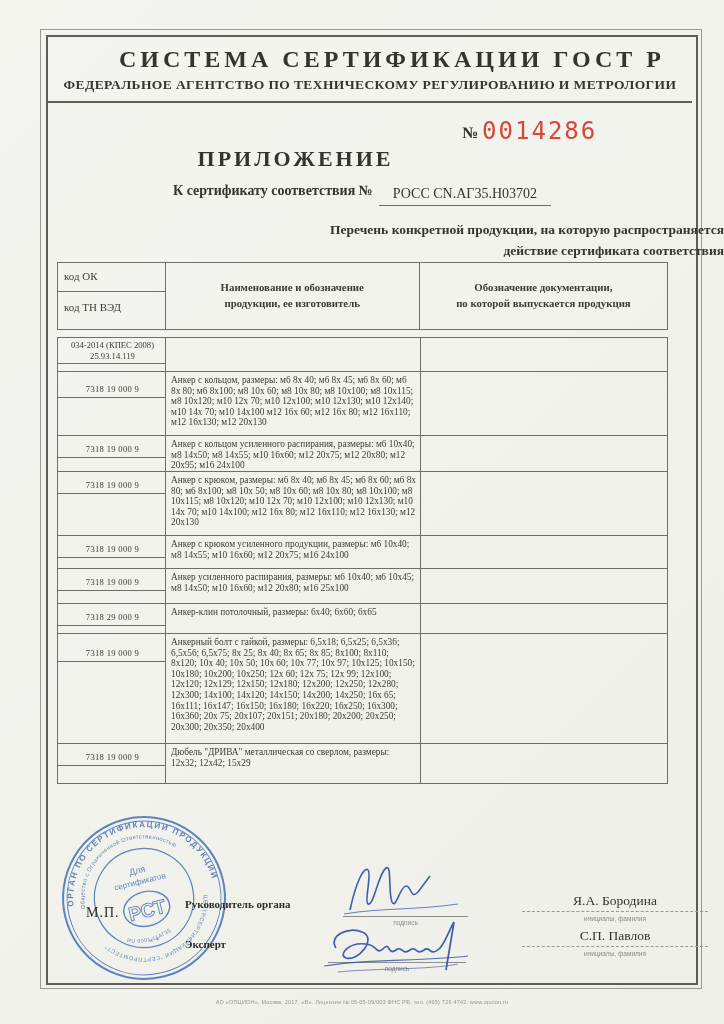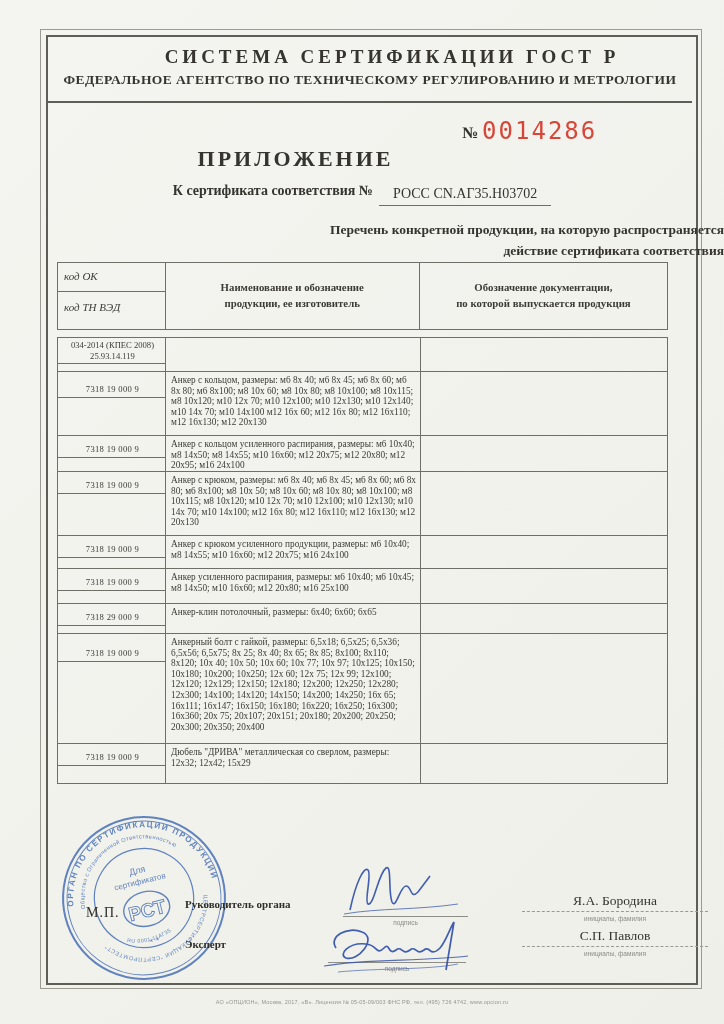--- a/index.html
+++ b/index.html
@@ -4,31 +4,31 @@
 <style>
   html,body{margin:0;padding:0;background:#b9bbb6;}
   .sheet{
     position:relative;width:724px;height:1024px;
     background:linear-gradient(135deg,#f4f5f0 0%,#f1f2ec 55%,#edefe8 100%);
     font-family:"Liberation Serif",serif;color:#3c3b36;overflow:hidden;
   }
   .frame-outer{position:absolute;left:40px;top:29px;width:660px;height:958px;border:1px solid #9b9b93;}
   .frame-inner{position:absolute;left:46px;top:35px;width:648px;height:946px;border:2px solid #5e5e56;}
   .masthead{position:absolute;left:48px;top:37px;width:644px;height:64px;border-bottom:2px solid #5e5e56;text-align:center;}
-  .sys-title{margin-top:9px;font-size:19px;font-weight:bold;letter-spacing:4px;color:#35342f;padding-left:44px;}
+  .sys-title{margin-top:9px;font-size:24px;font-weight:bold;letter-spacing:4px;color:#35342f;padding-left:44px;}
   .agency{margin-top:4px;font-size:13.5px;font-weight:bold;letter-spacing:0.4px;color:#35342f;text-align:center;}
   .number-line{position:absolute;left:462px;top:117px;font-size:16px;font-weight:bold;color:#35342f;}
   .number-red{font-family:"DejaVu Sans Mono",monospace;font-size:24px;font-weight:normal;color:#d6473a;letter-spacing:2px;vertical-align:-1px;}
   .doc-title{position:absolute;left:0;top:146px;width:591px;text-align:center;font-size:22px;font-weight:bold;letter-spacing:3px;color:#35342f;}
   .cert-line{position:absolute;left:0;top:183px;width:724px;text-align:center;font-size:14px;font-weight:bold;color:#35342f;}
   .cert-val{display:inline-block;font-size:14px;font-weight:normal;border-bottom:1px solid #6e6e66;padding:0 14px 3px 14px;margin-left:6px;vertical-align:-3px;}
   .subtitle{position:absolute;left:0;top:220px;width:724px;text-align:right;font-size:13.5px;font-weight:bold;color:#35342f;line-height:1.55;white-space:pre-line;}
   
   .thead{position:absolute;left:57px;top:262px;width:611px;height:68px;border:1px solid #6f6f68;display:flex;box-sizing:border-box;background:transparent;}
-  .h1{width:108px;box-sizing:border-box;border-right:1px solid #6f6f68;display:flex;flex-direction:column;font-style:italic;}
+  .h1{width:108px;box-sizing:border-box;border-right:1px solid #6f6f68;display:flex;flex-direction:column;}
   .h1a{height:29px;box-sizing:border-box;border-bottom:1px solid #6f6f68;font-size:11px;padding:7px 0 0 6px;}
   .h1b{font-size:11px;padding:9px 0 0 6px;}
   .h2{width:255px;box-sizing:border-box;border-right:1px solid #6f6f68;display:flex;align-items:center;justify-content:center;text-align:center;font-size:10.8px;font-weight:bold;white-space:pre-line;line-height:1.45;}
   .h3{width:248px;display:flex;align-items:center;justify-content:center;text-align:center;font-size:10.8px;font-weight:bold;white-space:pre-line;line-height:1.45;}
   .tbody{position:absolute;left:57px;top:337px;width:611px;border:1px solid #6f6f68;box-sizing:border-box;}
   .trow{display:flex;box-sizing:border-box;overflow:hidden;}
   .trow + .trow{border-top:1px solid #6f6f68;}
   .c1{width:108px;box-sizing:border-box;border-right:1px solid #6f6f68;font-size:8.6px;text-align:center;}
   .c2{width:255px;box-sizing:border-box;border-right:1px solid #6f6f68;font-size:9.3px;line-height:10.6px;padding:3px 4px 0 5px;}
   .c3{flex:1;}
@@ -60,21 +60,21 @@
   </div>
 
   <div class="number-line">
     <span>№</span>
     <span class="number-red">0014286</span>
   </div>
 
   <div class="doc-title">ПРИЛОЖЕНИЕ</div>
 
   <div class="cert-line">
-    <span>К сертификата соответствия №</span><span class="cert-val">РОСС CN.АГ35.H03702</span>
+    <span>К сертификату соответствия №</span><span class="cert-val">РОСС CN.АГ35.H03702</span>
   </div>
 
   <div class="subtitle">Перечень конкретной продукции,  на которую распространяется
 действие сертификата соответствия</div>
 
   <div class="thead">
     <div class="h1">
       <div class="h1a">код ОК</div>
       <div class="h1b">код ТН ВЭД</div>
     </div>

